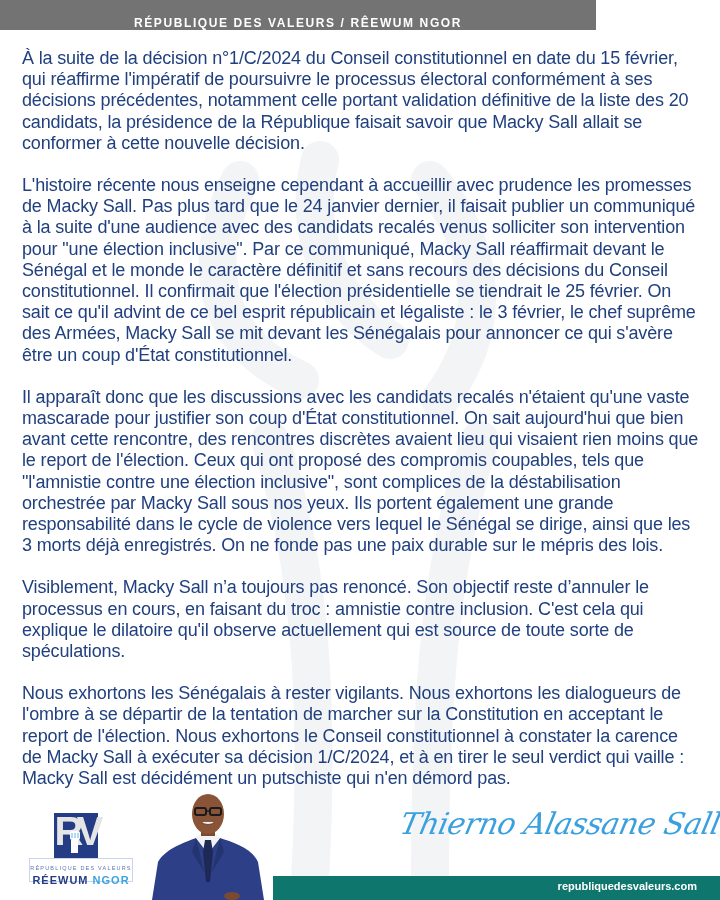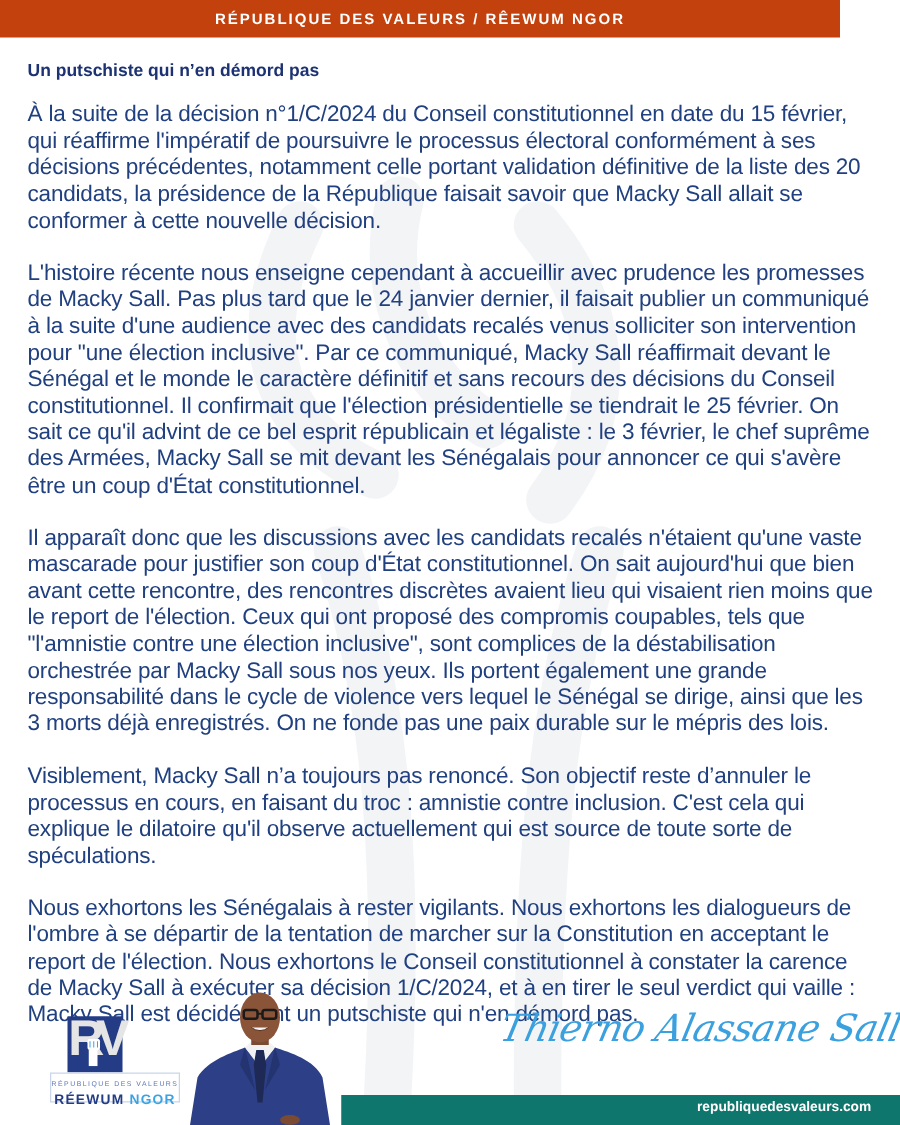--- a/index.html
+++ b/index.html
@@ -3,23 +3,23 @@
 <meta charset="utf-8">
 <style>
   html, body { margin: 0; padding: 0; }
   body {
     width: 720px; height: 900px; position: relative; overflow: hidden;
     background: #ffffff;
     font-family: "Liberation Sans", "DejaVu Sans", sans-serif;
     color: #1f3a7a;
   }
   .header-bar {
-    position: absolute; left: 0; top: 0; width: 672px; height: 30px;
-    background: #c2410c;
-    display: flex; align-items: center; justify-content: center;
+    position: absolute; left: 0; top: 0; width: 596px; height: 30px;
+    background: #737373;
+    display: flex; align-items: flex-end; justify-content: center;
   }
   .header-title {
     color: #ffffff; font-weight: bold; font-size: 12px; letter-spacing: 1.6px;
   }
   .watermark {
     position: absolute; left: 180px; top: 140px; width: 380px; height: 760px;
     pointer-events: none;
   }
   .content {
     position: absolute; left: 22px; top: 48px; width: 680px;
@@ -40,21 +40,21 @@
   }
   .logo-rv {
     position: absolute; left: 0; top: -4px; width: 44px; text-align: center;
     color: #e5e5e5; font-weight: bold; font-size: 40px; letter-spacing: -6px;
     font-family: "Liberation Sans", sans-serif;
   }
   .logo-fist {
     position: absolute; left: 14px; top: 18px; width: 14px; height: 22px;
   }
   .logo-panel {
-    position: absolute; left: 16px; top: 45px; width: 104px; height: 24px;
+    position: absolute; left: 5px; top: 45px; width: 104px; height: 24px;
     border: 1px solid #c9d5ea; background: #ffffff; box-sizing: border-box;
     text-align: center;
   }
   .logo-line1 {
     font-size: 5.5px; letter-spacing: 1.2px; color: #5b78b7; margin-top: 6px;
   }
   .logo-line2 {
     font-size: 11px; font-weight: bold; letter-spacing: 1px; margin-top: 3px;
   }
   .logo-reewum { color: #233c85; }
@@ -88,21 +88,20 @@
   <g fill="none" stroke="#f3f4f6" stroke-width="38" stroke-linecap="round">
     <path d="M60 40 C 20 120, 30 200, 120 240"></path>
     <path d="M140 20 C 120 100, 160 170, 210 200"></path>
     <path d="M250 40 C 300 100, 320 180, 260 260"></path>
     <path d="M90 300 C 130 420, 140 560, 130 740"></path>
     <path d="M300 300 C 260 420, 250 560, 250 740"></path>
   </g>
 </svg>
 
 <div class="content">
-  <h1 class="doc-title">Un putschiste qui n’en démord pas</h1>
   <p class="para">À la suite de la décision n°1/C/2024 du Conseil constitutionnel en date du 15 février, qui réaffirme l'impératif de poursuivre le processus électoral conformément à ses décisions précédentes, notamment celle portant validation définitive de la liste des 20 candidats, la présidence de la République faisait savoir que Macky Sall allait se conformer à cette nouvelle décision.</p>
   <p class="para">L'histoire récente nous enseigne cependant à accueillir avec prudence les promesses de Macky Sall. Pas plus tard que le 24 janvier dernier, il faisait publier un communiqué à la suite d'une audience avec des candidats recalés venus solliciter son intervention pour "une élection inclusive". Par ce communiqué, Macky Sall réaffirmait devant le Sénégal et le monde le caractère définitif et sans recours des décisions du Conseil constitutionnel. Il confirmait que l'élection présidentielle se tiendrait le 25 février. On sait ce qu'il advint de ce bel esprit républicain et légaliste : le 3 février, le chef suprême des Armées, Macky Sall se mit devant les Sénégalais pour annoncer ce qui s'avère être un coup d'État constitutionnel.</p>
   <p class="para">Il apparaît donc que les discussions avec les candidats recalés n'étaient qu'une vaste mascarade pour justifier son coup d'État constitutionnel. On sait aujourd'hui que bien avant cette rencontre, des rencontres discrètes avaient lieu qui visaient rien moins que le report de l'élection. Ceux qui ont proposé des compromis coupables, tels que "l'amnistie contre une élection inclusive", sont complices de la déstabilisation orchestrée par Macky Sall sous nos yeux. Ils portent également une grande responsabilité dans le cycle de violence vers lequel le Sénégal se dirige, ainsi que les 3 morts déjà enregistrés. On ne fonde pas une paix durable sur le mépris des lois.</p>
   <p class="para">Visiblement, Macky Sall n’a toujours pas renoncé. Son objectif reste d’annuler le processus en cours, en faisant du troc : amnistie contre inclusion. C'est cela qui explique le dilatoire qu'il observe actuellement qui est source de toute sorte de spéculations.</p>
   <p class="para">Nous exhortons les Sénégalais à rester vigilants. Nous exhortons les dialogueurs de l'ombre à se départir de la tentation de marcher sur la Constitution en acceptant le report de l'élection. Nous exhortons le Conseil constitutionnel à constater la carence de Macky Sall à exécuter sa décision 1/C/2024, et à en tirer le seul verdict qui vaille : Macky Sall est décidément un putschiste qui n'en démord pas.</p>
 </div>
 
 <div class="logo">
   <div class="logo-box">
     <div class="logo-rv">RV</div>

